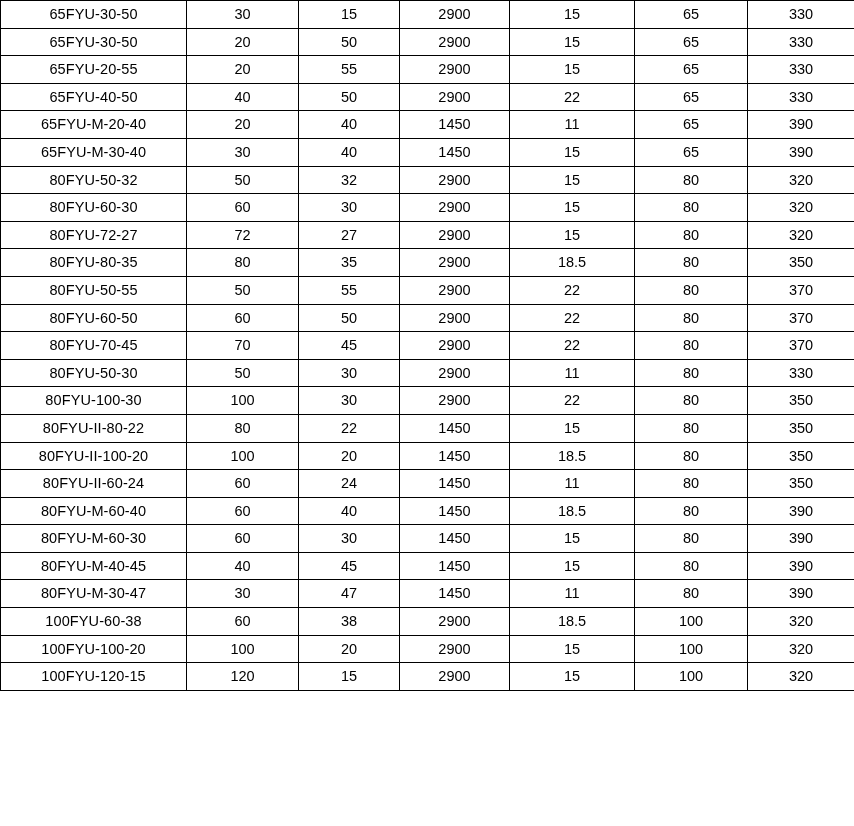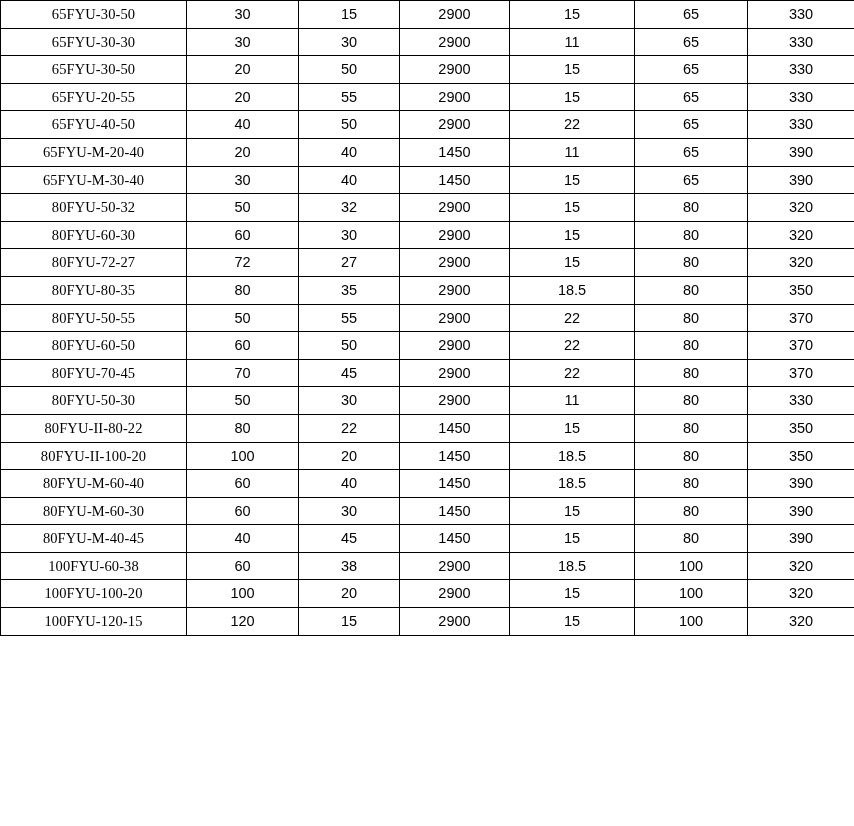--- a/index.html
+++ b/index.html
@@ -43,21 +43,20 @@
   col.c1 { width: 112px; }
   col.c2 { width: 101px; }
   col.c3 { width: 110px; }
   col.c4 { width: 125px; }
   col.c5 { width: 113px; }
   col.c6 { width: 107px; }
 
   td.model {
     text-align: center;
     letter-spacing: 0.1px;
-    font-family: Liberation Serif, serif;
   }
 </style>
 </head>
 <body>
 
 <div class="sheet">
   <table class="spec-table">
     <colgroup>
       <col class="c0">
         <col class="c1">
@@ -71,29 +70,20 @@
         <tr>
           <td class="model">65FYU-30-50</td>
           <td>30</td>
           <td>15</td>
           <td>2900</td>
           <td>15</td>
           <td>65</td>
           <td>330</td>
         </tr>
         <tr>
-          <td class="model">65FYU-30-30</td>
-          <td>30</td>
-          <td>30</td>
-          <td>2900</td>
-          <td>11</td>
-          <td>65</td>
-          <td>330</td>
-        </tr>
-        <tr>
           <td class="model">65FYU-30-50</td>
           <td>20</td>
           <td>50</td>
           <td>2900</td>
           <td>15</td>
           <td>65</td>
           <td>330</td>
         </tr>
         <tr>
           <td class="model">65FYU-20-55</td>
@@ -197,38 +187,56 @@
         <tr>
           <td class="model">80FYU-50-30</td>
           <td>50</td>
           <td>30</td>
           <td>2900</td>
           <td>11</td>
           <td>80</td>
           <td>330</td>
         </tr>
         <tr>
+          <td class="model">80FYU-100-30</td>
+          <td>100</td>
+          <td>30</td>
+          <td>2900</td>
+          <td>22</td>
+          <td>80</td>
+          <td>350</td>
+        </tr>
+        <tr>
           <td class="model">80FYU-II-80-22</td>
           <td>80</td>
           <td>22</td>
           <td>1450</td>
           <td>15</td>
           <td>80</td>
           <td>350</td>
         </tr>
         <tr>
           <td class="model">80FYU-II-100-20</td>
           <td>100</td>
           <td>20</td>
           <td>1450</td>
           <td>18.5</td>
           <td>80</td>
           <td>350</td>
         </tr>
         <tr>
+          <td class="model">80FYU-II-60-24</td>
+          <td>60</td>
+          <td>24</td>
+          <td>1450</td>
+          <td>11</td>
+          <td>80</td>
+          <td>350</td>
+        </tr>
+        <tr>
           <td class="model">80FYU-M-60-40</td>
           <td>60</td>
           <td>40</td>
           <td>1450</td>
           <td>18.5</td>
           <td>80</td>
           <td>390</td>
         </tr>
         <tr>
           <td class="model">80FYU-M-60-30</td>
@@ -238,20 +246,29 @@
           <td>15</td>
           <td>80</td>
           <td>390</td>
         </tr>
         <tr>
           <td class="model">80FYU-M-40-45</td>
           <td>40</td>
           <td>45</td>
           <td>1450</td>
           <td>15</td>
+          <td>80</td>
+          <td>390</td>
+        </tr>
+        <tr>
+          <td class="model">80FYU-M-30-47</td>
+          <td>30</td>
+          <td>47</td>
+          <td>1450</td>
+          <td>11</td>
           <td>80</td>
           <td>390</td>
         </tr>
         <tr>
           <td class="model">100FYU-60-38</td>
           <td>60</td>
           <td>38</td>
           <td>2900</td>
           <td>18.5</td>
           <td>100</td>

